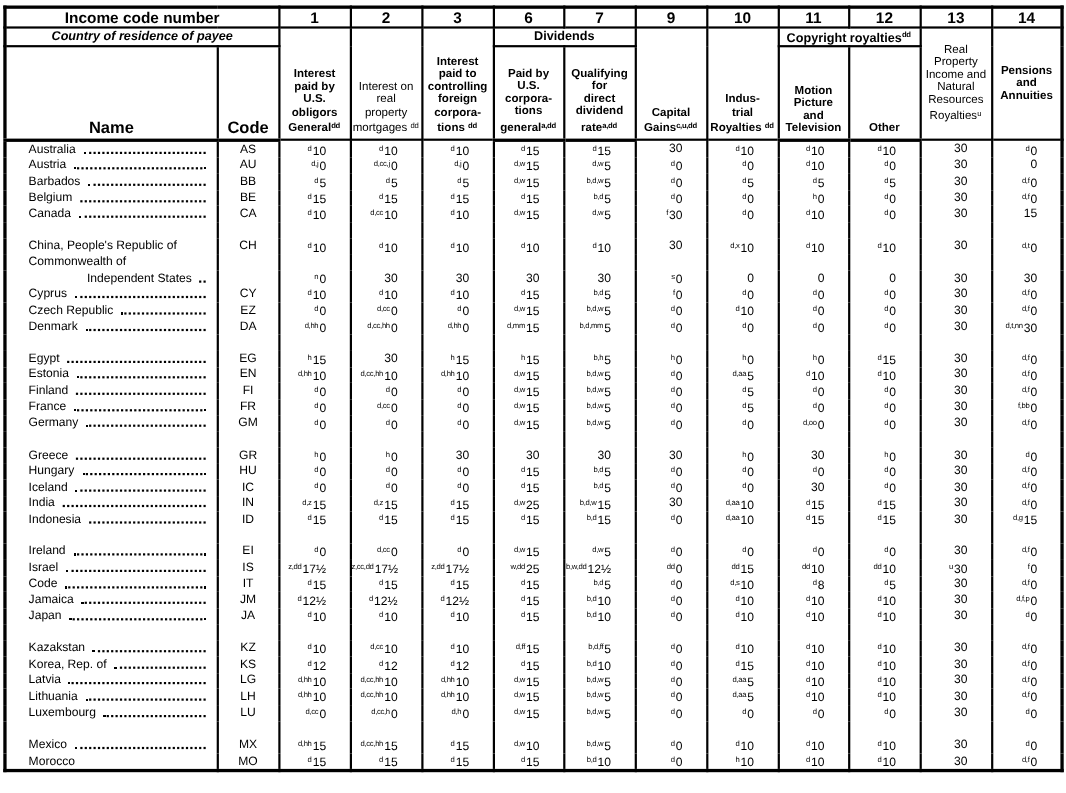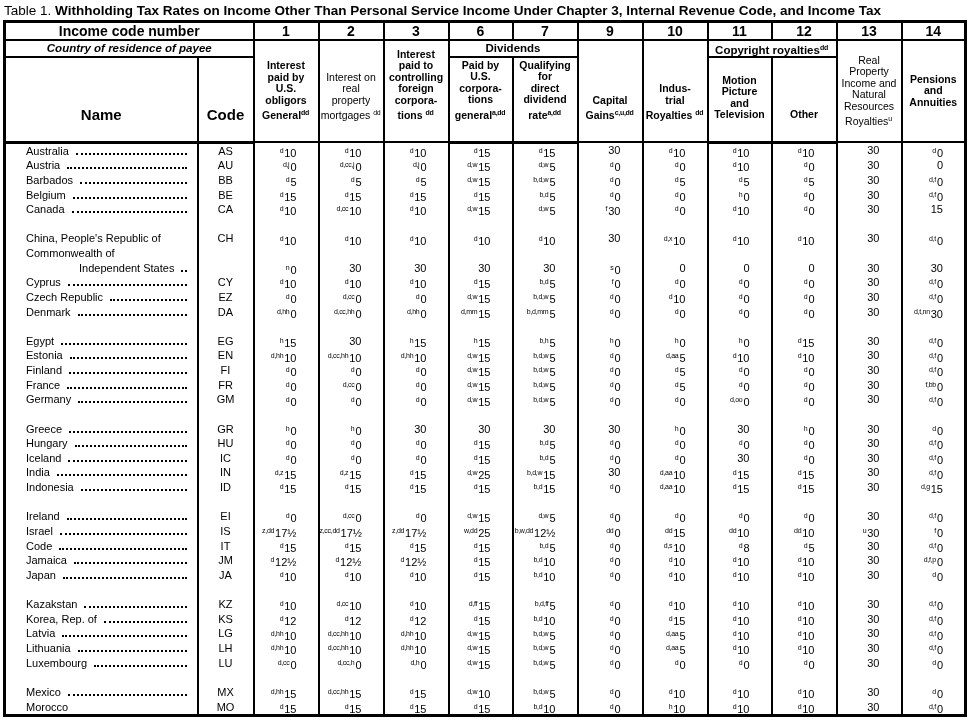--- a/index.html
+++ b/index.html
@@ -6,42 +6,41 @@
   body{width:969px;height:721px;overflow:hidden;font-family:"Liberation Sans",sans-serif;color:#000;}
   .title{padding:3px 2px 2px 4px;font-size:13.5px;line-height:15px;}
   .title span{white-space:pre;}
   .title .tbold{font-weight:bold;}
   table{border-collapse:collapse;table-layout:fixed;margin-left:3px;width:961px;border:3px solid #000;}
   th,td{border:2px solid #000;padding:0;}
   thead th{font-weight:bold;text-align:center;white-space:pre-line;font-size:10.5px;line-height:11.5px;vertical-align:bottom;}
   tr.codes-row th{height:16px;vertical-align:middle;font-size:14px;line-height:12px;}
   tr.country-row th.lbl{height:15px;vertical-align:middle;font-size:11.5px;font-style:italic;}
   tr.country-row th.grp{height:15px;vertical-align:middle;font-size:11.5px;}
-  tr.desc-row th, th.tall{padding-bottom:20px;}
+  tr.desc-row th, th.tall{padding-bottom:3px;}
   th.normal{font-weight:normal;}
   th.vmid{vertical-align:middle;padding-bottom:0;}
   th.namecode{vertical-align:bottom;font-size:15px;padding-bottom:2px;}
   tr.desc-row{height:85px;}
   sup{font-size:7px;letter-spacing:-0.3px;position:relative;top:1px;vertical-align:super;margin-right:1px;}
   thead sup{font-size:7px;}
   tbody td{border-top:0;border-bottom:0;font-size:11px;line-height:11px;height:14.5px;}
   tbody tr.gap{height:7px;}
   td.val{text-align:right;padding-right:21px;}
   td.codecell{text-align:center;}
   .nm{display:flex;align-items:flex-end;padding-left:20px;}
   .nm.indent{padding-left:73px;}
   .nm .country{white-space:pre;}
   .leader{flex:1;border-bottom:2px dotted #000;margin:0 10px 2px 7px;}
   thead tr.desc-row th, thead tr.desc-row td{border-bottom:3px solid #000;}
 </style>
 </head>
 <body>
 
 <div class="title">
-  <div><span>Table 1. </span><span class="tbold">Withholding Tax Rates on Income Other Than Personal Service Income Under Chapter 3, Internal Revenue Code, and Income Tax</span></div>
 </div>
 
 <table>
   <colgroup>
     <col style="width:193px">
       <col style="width:56px">
     <col style="width:65px">
       <col style="width:65px">
       <col style="width:65px">
     <col style="width:64px">

